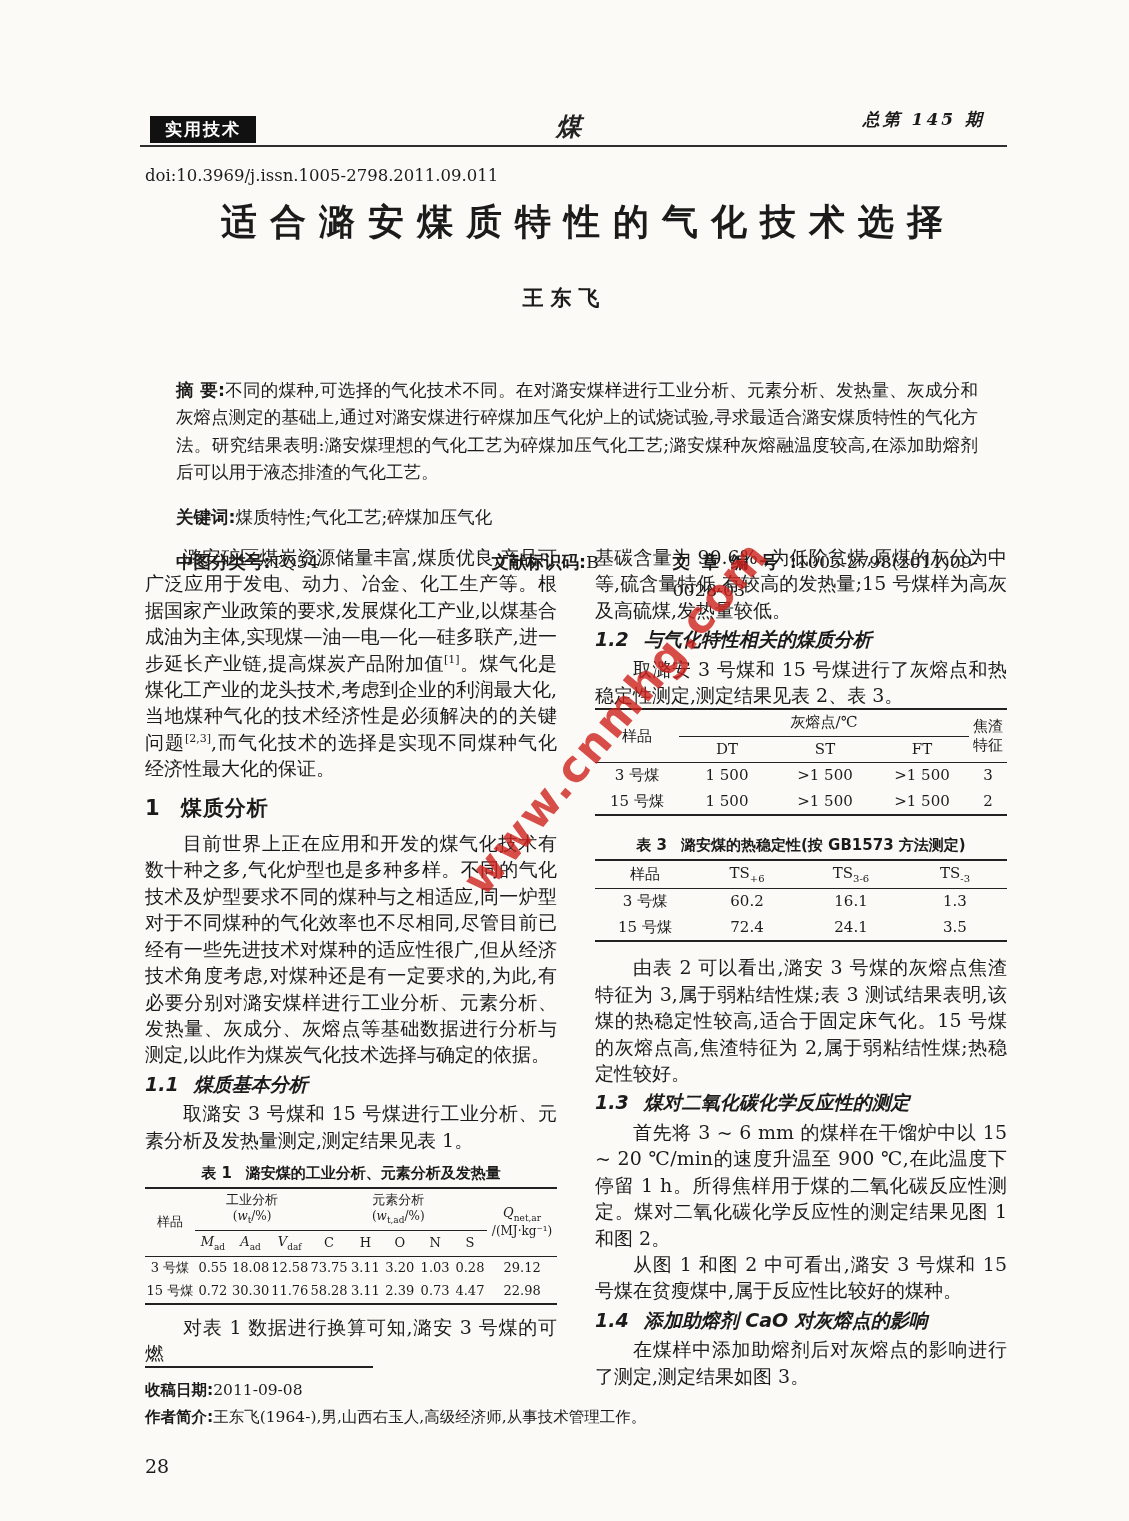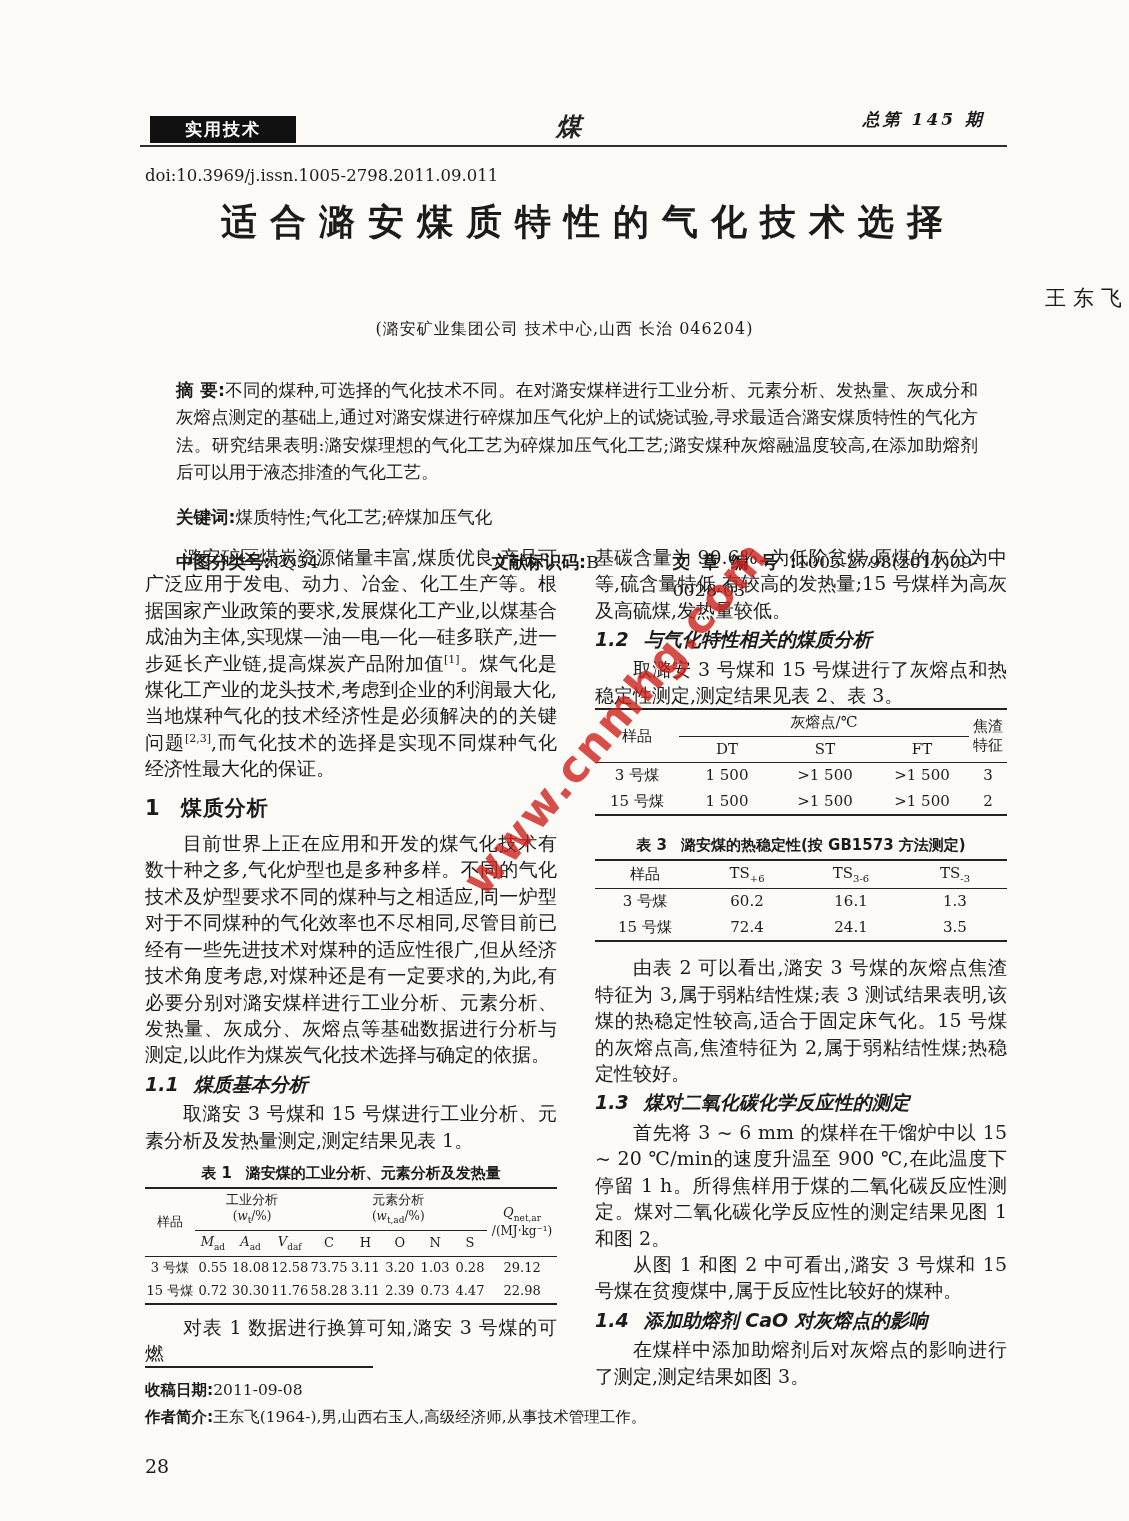--- a/index.html
+++ b/index.html
@@ -5,32 +5,32 @@
   html,body{margin:0;padding:0;background:#e8e8e6;}
   .page{
     position:relative; width:1129px; height:1521px; margin:0 auto;
     background:#fbfaf7;
     font-family:"DejaVu Serif","Liberation Serif",serif;
     color:#1b1b1b; overflow:hidden;
   }
   
   .badge{
     position:absolute; left:150px; top:116px; min-width:92px; height:27px;
-    background:#111; color:#fff; padding:0 27px;
+    background:#111; color:#fff; padding:0 7px;
     font-family:"DejaVu Sans","Liberation Sans",sans-serif; font-weight:bold;
     font-size:17px; line-height:27px; text-align:center; letter-spacing:2px;
   }
   .header-rule{position:absolute; left:140px; top:145px; width:867px; height:2px; background:#2f2f2f;}
   .center-mark{position:absolute; left:556px; top:110px; font-size:25px; font-style:italic; font-weight:bold; color:#222;}
   .issue{position:absolute; right:144px; top:108px; font-size:17px; font-style:italic; font-weight:bold; letter-spacing:3px;}
   .doi{position:absolute; left:145px; top:166px; font-size:16.5px;}
   
   .title{position:absolute; left:0; top:198px; width:100%; margin:0; text-align:center;
     font-size:36px; font-weight:bold; letter-spacing:13px; font-family:"DejaVu Serif",serif;padding-left:24px;}
-  .author{position:absolute; left:0; top:284px; width:100%; text-align:right; font-size:21px; letter-spacing:7px;}
+  .author{position:absolute; left:0; top:284px; width:100%; text-align:center; font-size:21px; letter-spacing:7px;font-weight:bold;}
   .affil{position:absolute; left:0; top:319px; width:100%; text-align:center; font-size:16px; letter-spacing:1px;}
   
   .abstract{position:absolute; left:176px; top:359px; width:802px; font-size:17.5px; line-height:27.6px; text-align:justify;}
   .blab{font-weight:bold; font-family:"DejaVu Sans","Liberation Sans",sans-serif;}
   .kwline{margin-top:1px;}
   .metaline{margin-top:17px; display:flex;}
   .metaline .m1{width:342px;} .metaline .m2{width:196px;}
   
   .columns{
     position:absolute; left:145px; top:544px; width:862px;
@@ -81,21 +81,20 @@
 <div class="page">
 
   <div class="badge">实用技术</div>
   <div class="center-mark">煤</div>
   <div class="issue">总第 145 期</div>
   <div class="header-rule"></div>
   <div class="doi">doi:10.3969/j.issn.1005-2798.2011.09.011</div>
 
   <h1 class="title">适合潞安煤质特性的气化技术选择</h1>
   <div class="author">王东飞</div>
-  <div class="affil">(潞安矿业集团公司 技术中心,山西 长治  046204)</div>
 
   <div class="abstract">
     <p><span class="blab">摘  要:</span><span>不同的煤种,可选择的气化技术不同。在对潞安煤样进行工业分析、元素分析、发热量、灰成分和灰熔点测定的基础上,通过对潞安煤进行碎煤加压气化炉上的试烧试验,寻求最适合潞安煤质特性的气化方法。研究结果表明:潞安煤理想的气化工艺为碎煤加压气化工艺;潞安煤种灰熔融温度较高,在添加助熔剂后可以用于液态排渣的气化工艺。</span></p>
     <p class="kwline"><span class="blab">关键词:</span><span>煤质特性;气化工艺;碎煤加压气化</span></p>
     <div class="metaline">
       <span class="m1"><span class="blab">中图分类号:</span><span>TQ54</span></span>
       <span class="m2"><span class="blab">文献标识码:</span><span>B</span></span>
       <span class="m3"><span class="blab">文章编号:</span><span>1005-2798(2011)09-0028-03</span></span>
     </div>
   </div>

